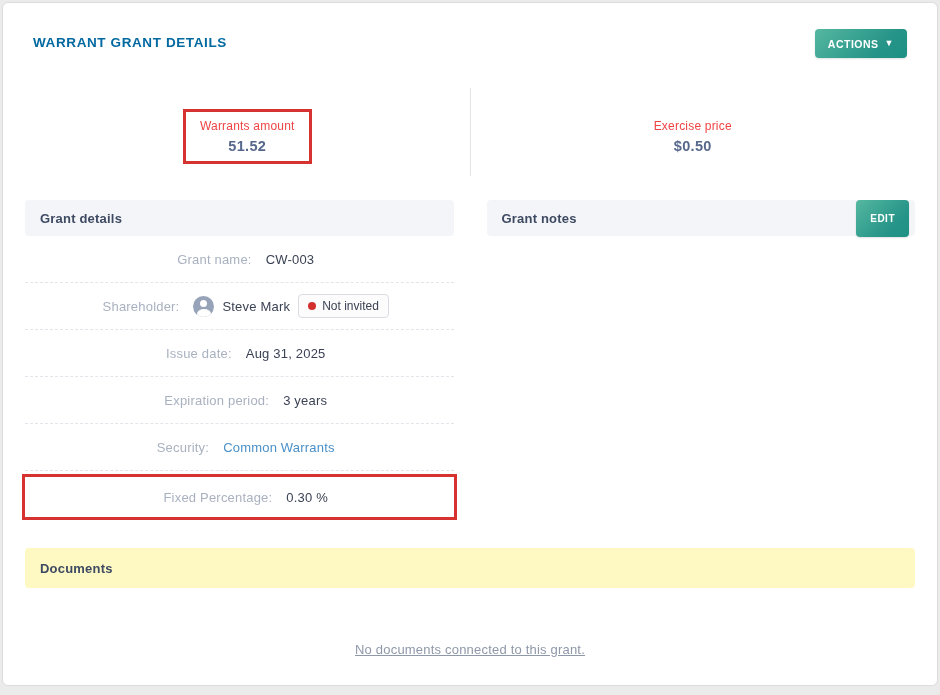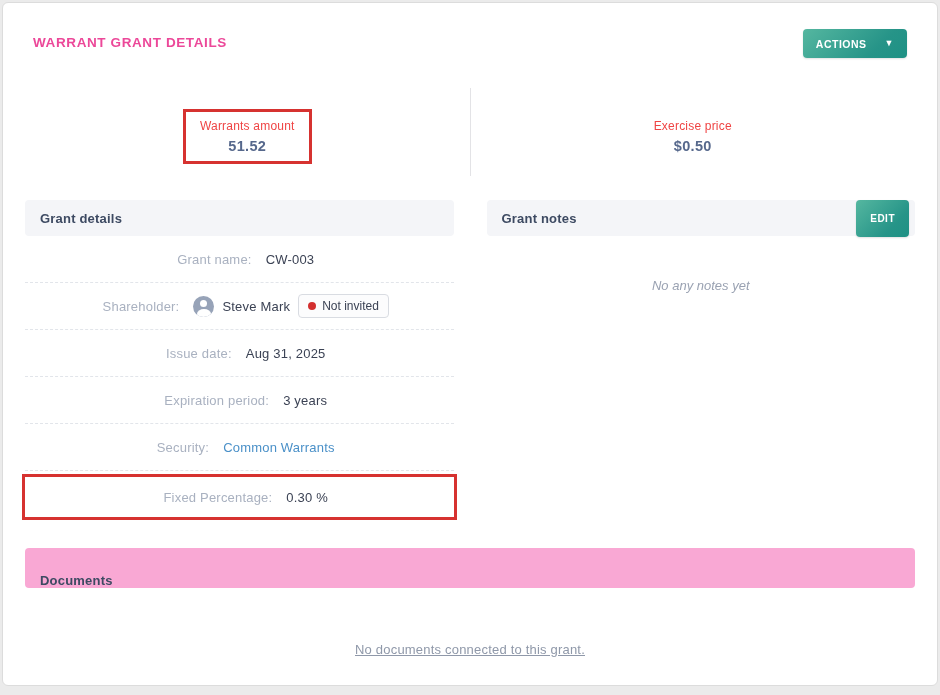--- a/index.html
+++ b/index.html
@@ -22,41 +22,41 @@
   .card-header {
     display: flex;
     align-items: flex-start;
     justify-content: space-between;
     padding: 0 8px 0 8px;
   }
   .page-title {
     font-size: 13.5px;
     font-weight: bold;
     letter-spacing: 0.6px;
-    color: #ec4899;
+    color: #0369a1;
     padding-top: 6px;
   }
   .btn {
     background: linear-gradient(135deg, #55b7a0 0%, #269488 70%, #1e9184 100%);
     color: #ffffff;
     border: none;
     border-radius: 4px;
     font-family: "Liberation Sans", sans-serif;
     font-weight: bold;
     letter-spacing: 0.5px;
     cursor: pointer;
     box-shadow: 0 1px 2px rgba(0,0,0,0.12);
   }
   .btn-actions {
     height: 29px;
     padding: 0 13px;
     font-size: 10.5px;
     display: inline-flex;
     align-items: center;
-    gap: 18px;
+    gap: 6px;
   }
   .caret { font-size: 9px; line-height: 1; }
   
   .stats-row {
     display: flex;
     margin-top: 30px;
     height: 96px;
     align-items: center;
   }
   .stat-col {
@@ -185,25 +185,25 @@
   .notes-empty {
     text-align: center;
     font-style: italic;
     color: #9aa2b2;
     font-size: 13px;
     margin-top: 42px;
   }
   
   .documents-header {
     margin-top: 28px;
-    background: #f9a8d4;
+    background: #fef9c3;
     border-radius: 4px;
     height: 40px;
     display: flex;
-    align-items: flex-end;
+    align-items: center;
     justify-content: space-between;
     padding: 0 6px 0 15px;
   }
   .btn-add {
     height: 28px;
     padding: 0 13px;
     font-size: 10.5px;
   }
   .documents-empty {
     text-align: center;
@@ -288,21 +288,20 @@
           <span class="detail-value">0.30 %</span>
         </div>
       </div>
     </div>
 
     <div class="panel">
       <div class="panel-header">
         <span class="panel-title">Grant notes</span>
         <button class="btn btn-small">EDIT</button>
       </div>
-      <div class="notes-empty">No any notes yet</div>
     </div>
 
   </div>
 
   <div class="documents-header">
     <span class="panel-title">Documents</span>
   </div>
   <div class="documents-empty">No documents connected to this grant.</div>
 
 </div>

